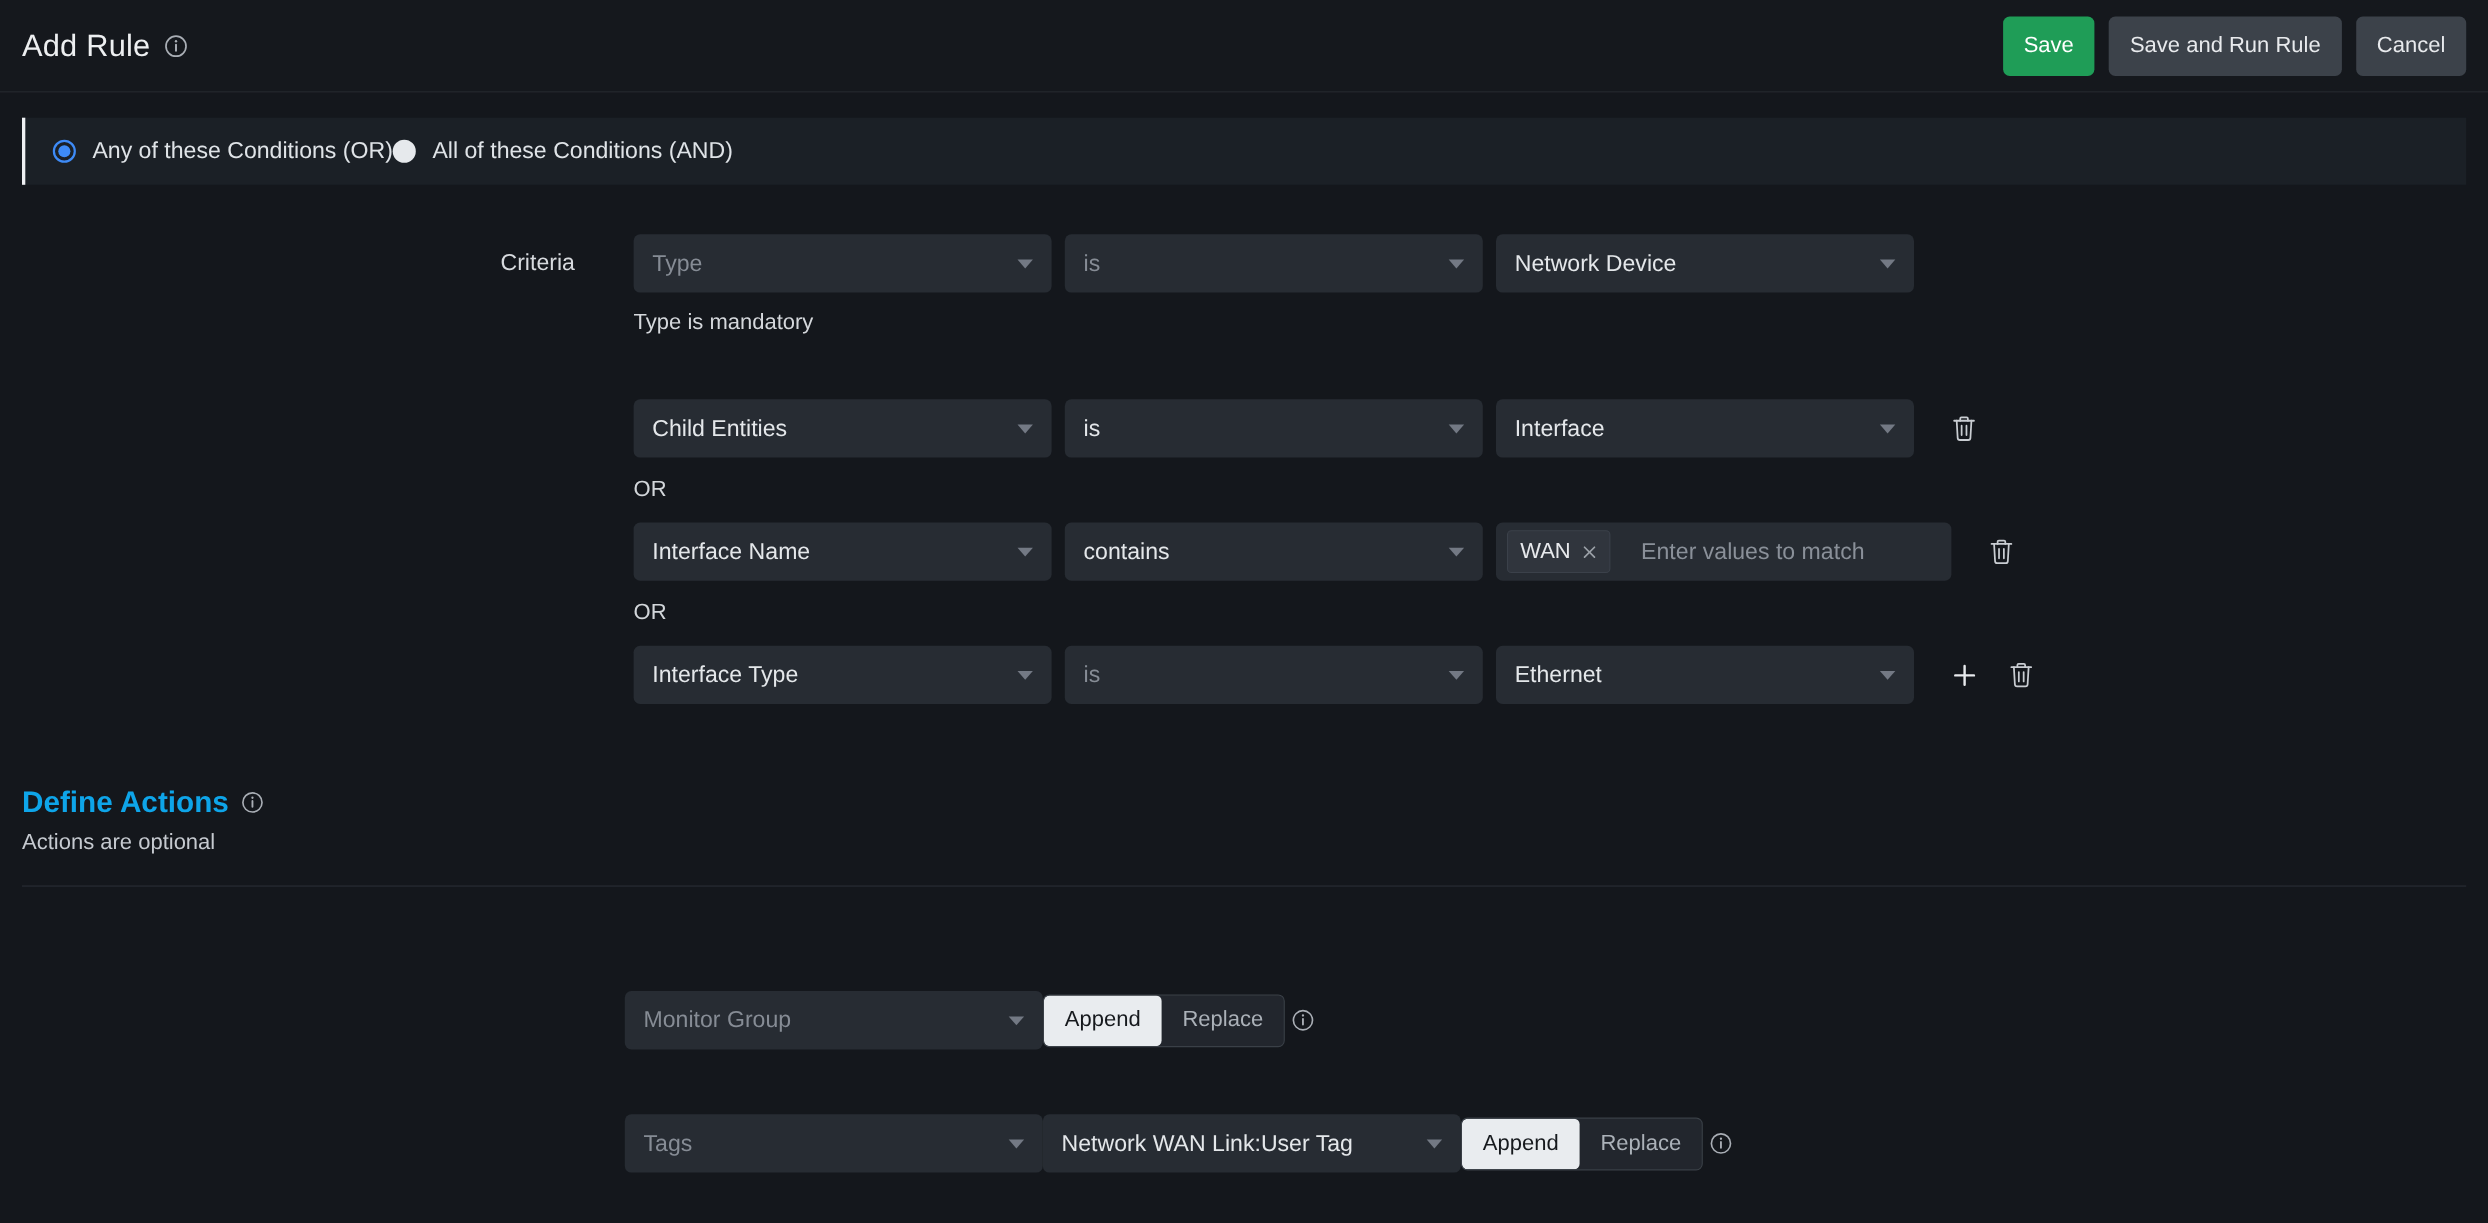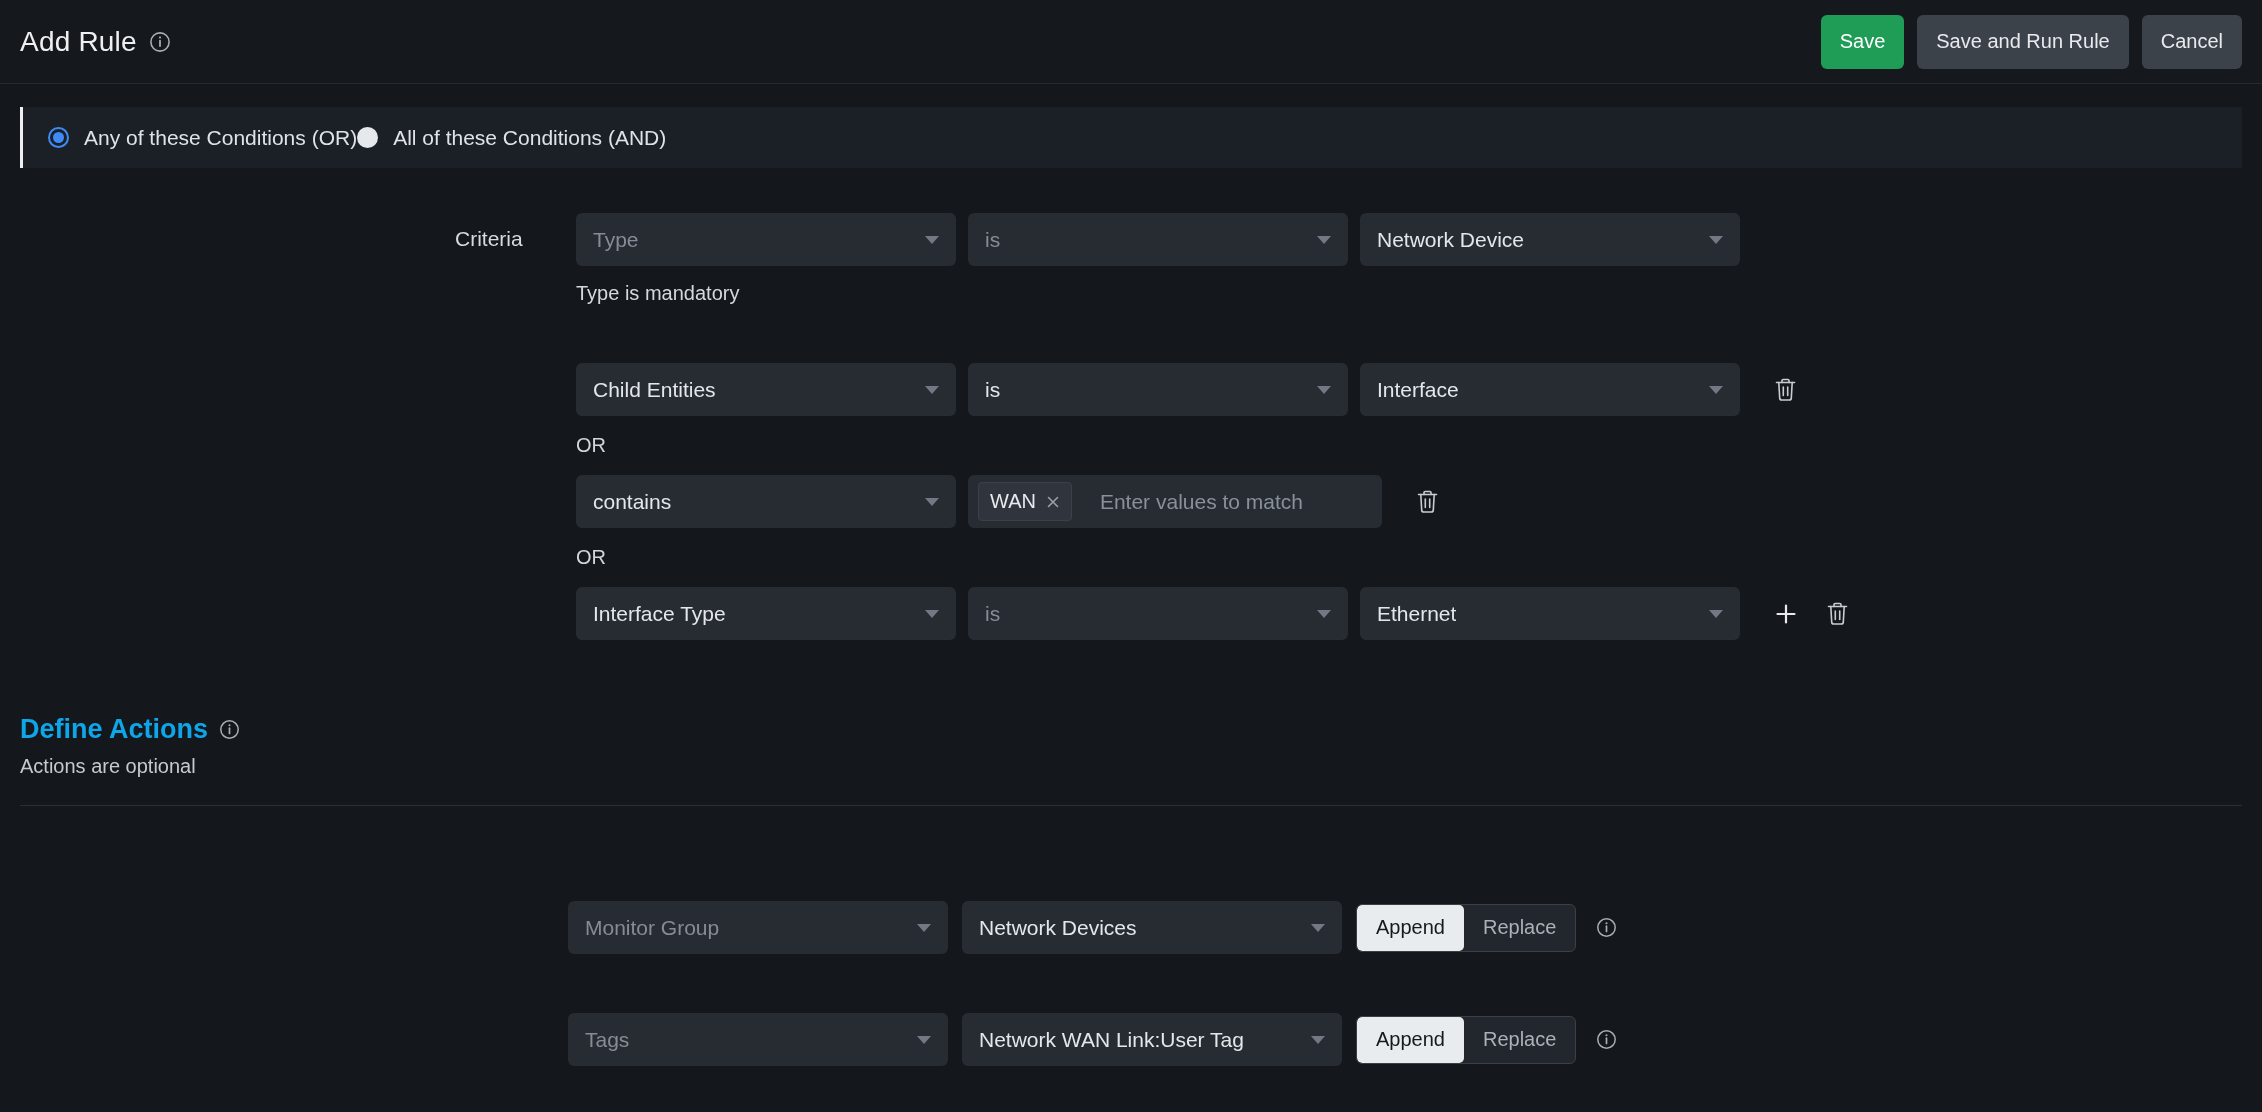--- a/index.html
+++ b/index.html
@@ -78,21 +78,21 @@
   .icon-btn + .icon-btn { margin-left: 16px; }
 
   
   .actions-head { margin-top: 74px; padding: 0 20px; }
   .actions-title-row { display: flex; align-items: center; gap: 11px; }
   .actions-title { font-size: 27px; font-weight: 700; color: #0ea5e9; }
   .actions-sub { margin-top: 10px; font-size: 20px; color: #c6cad0; }
   .divider { margin: 27px 20px 0; border-top: 1px solid #2a2e35; }
 
   .action-rows { margin-top: 95px; padding-left: 568px; }
-  .action-row { display: flex; align-items: center; gap: 14px; }
+  .action-row { display: flex; align-items: center; }
   .action-row + .action-row { margin-top: 59px; }
   .toggle {
     display: flex; align-items: stretch; height: 48px;
     border: 1px solid #3a4047; background: #22262d; border-radius: 6px; overflow: hidden; flex: none;
   }
   .toggle .seg { display: flex; align-items: center; padding: 0 19px; font-size: 20px; cursor: pointer; }
   .toggle .seg.on { background: #e9ecef; color: #16191d; border-radius: 5px; }
   .toggle .seg.off { color: #abb1b8; }
   .info-after { margin-left: 6px; display: inline-flex; }
 </style>
@@ -166,20 +166,24 @@
           <path d="M8 5.5V3.6c0-.6.5-1.1 1.1-1.1h4.8c.6 0 1.1.5 1.1 1.1v1.9"></path>
         <path d="M4.8 5.5l.9 15.6c.06 1.06.94 1.9 2 1.9h7.6c1.06 0 1.94-.84 2-1.9l.9-15.6"></path>
         <path d="M9.3 10v8.5M13.7 10v8.5"></path>
       </svg>
     </button>
   </div>
 
   <div class="or">OR</div>
 
   <div class="row">
+    <div class="dd">
+      <span class="txt">Interface Name</span>
+      <span class="caret"></span>
+    </div>
     <div class="dd">
       <span class="txt">contains</span>
       <span class="caret"></span>
     </div>
     <div class="tag-input">
       <span class="chip">
         <span>WAN</span>
         <svg width="14" height="14" viewBox="0 0 14 14" stroke="#9aa0a7" stroke-width="1.6" stroke-linecap="round">
           <path d="M2.5 2.5l9 9M11.5 2.5l-9 9"></path>
         </svg>
@@ -242,24 +246,20 @@
 </section>
 <div class="divider"></div>
 
 <div class="action-rows">
 
   <div class="action-row">
     <div class="dd ph">
       <span class="txt">Monitor Group</span>
       <span class="caret"></span>
     </div>
-    <div class="dd">
-      <span class="txt">Network Devices</span>
-      <span class="caret"></span>
-    </div>
     <div class="toggle">
       <span class="seg on">Append</span>
       <span class="seg off">Replace</span>
     </div>
     <span class="info-after icon-wrap">
       <svg width="21" height="21" viewBox="0 0 21 21" fill="none">
         <circle cx="10.5" cy="10.5" r="8.7" stroke="#a9aeb5" stroke-width="1.5"></circle>
         <path d="M10.5 9.2v5.2" stroke="#a9aeb5" stroke-width="1.7" stroke-linecap="round"></path>
         <circle cx="10.5" cy="6.2" r="1.05" fill="#a9aeb5"></circle>
       </svg>

